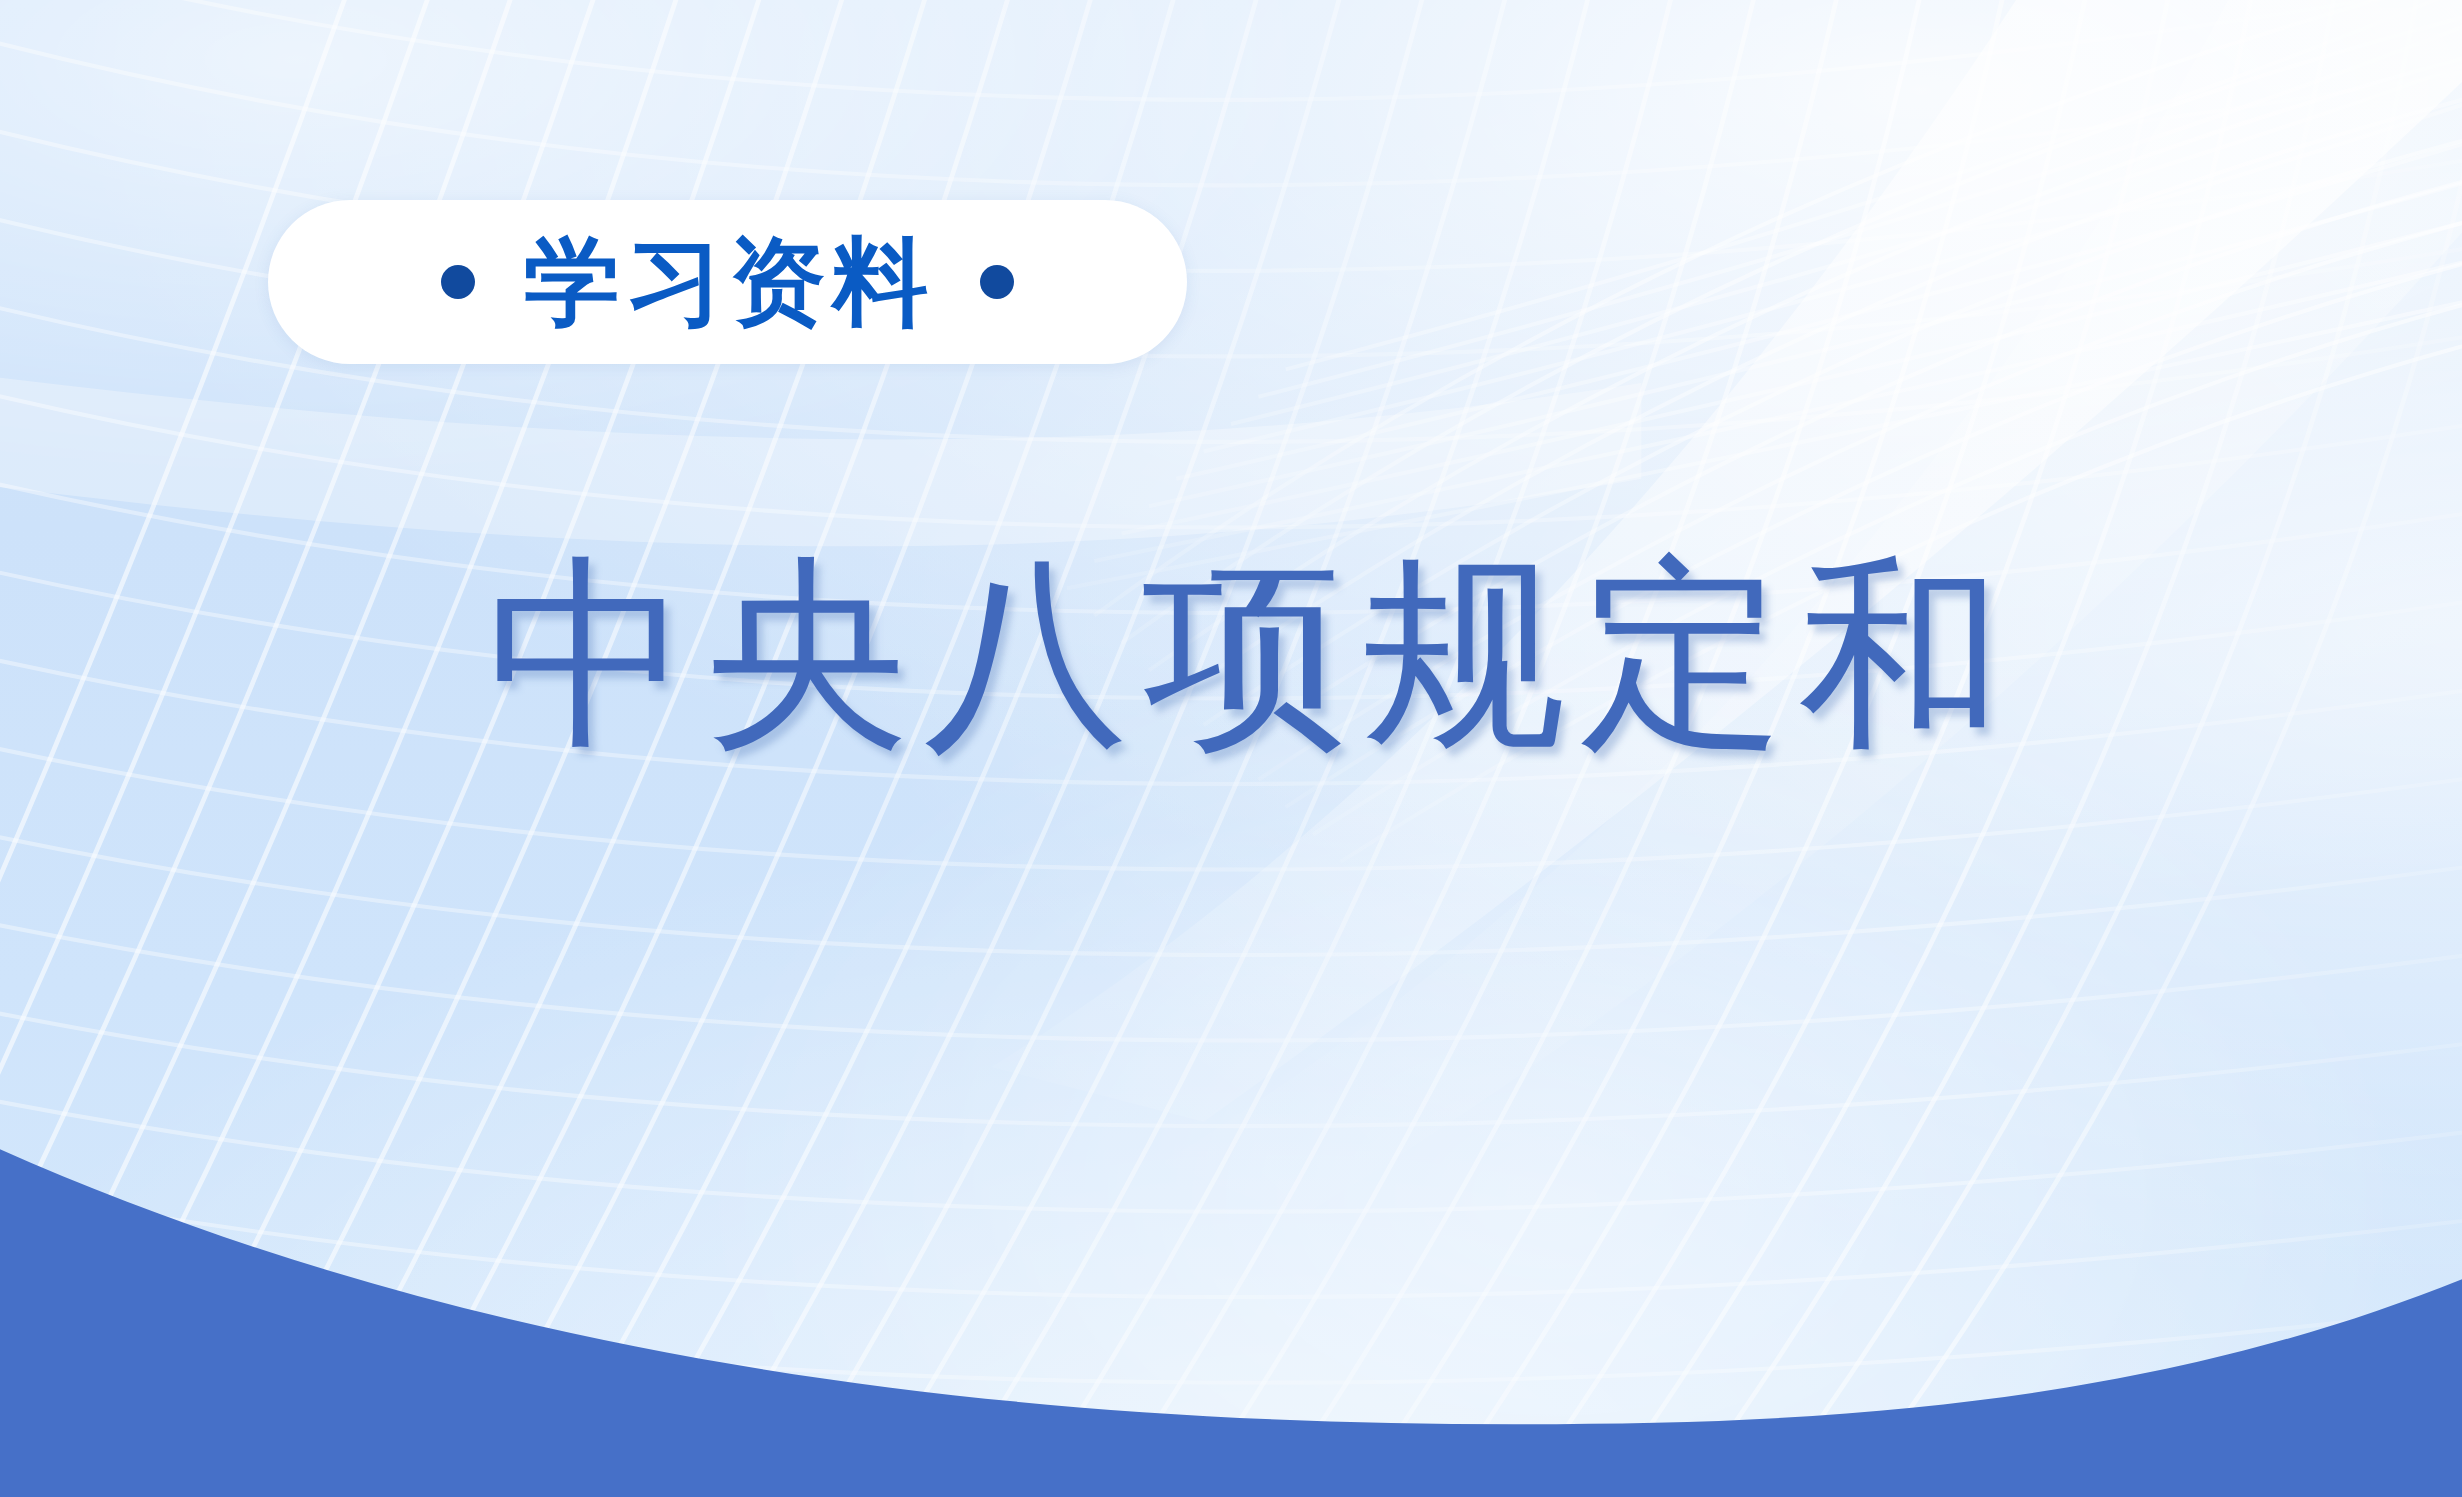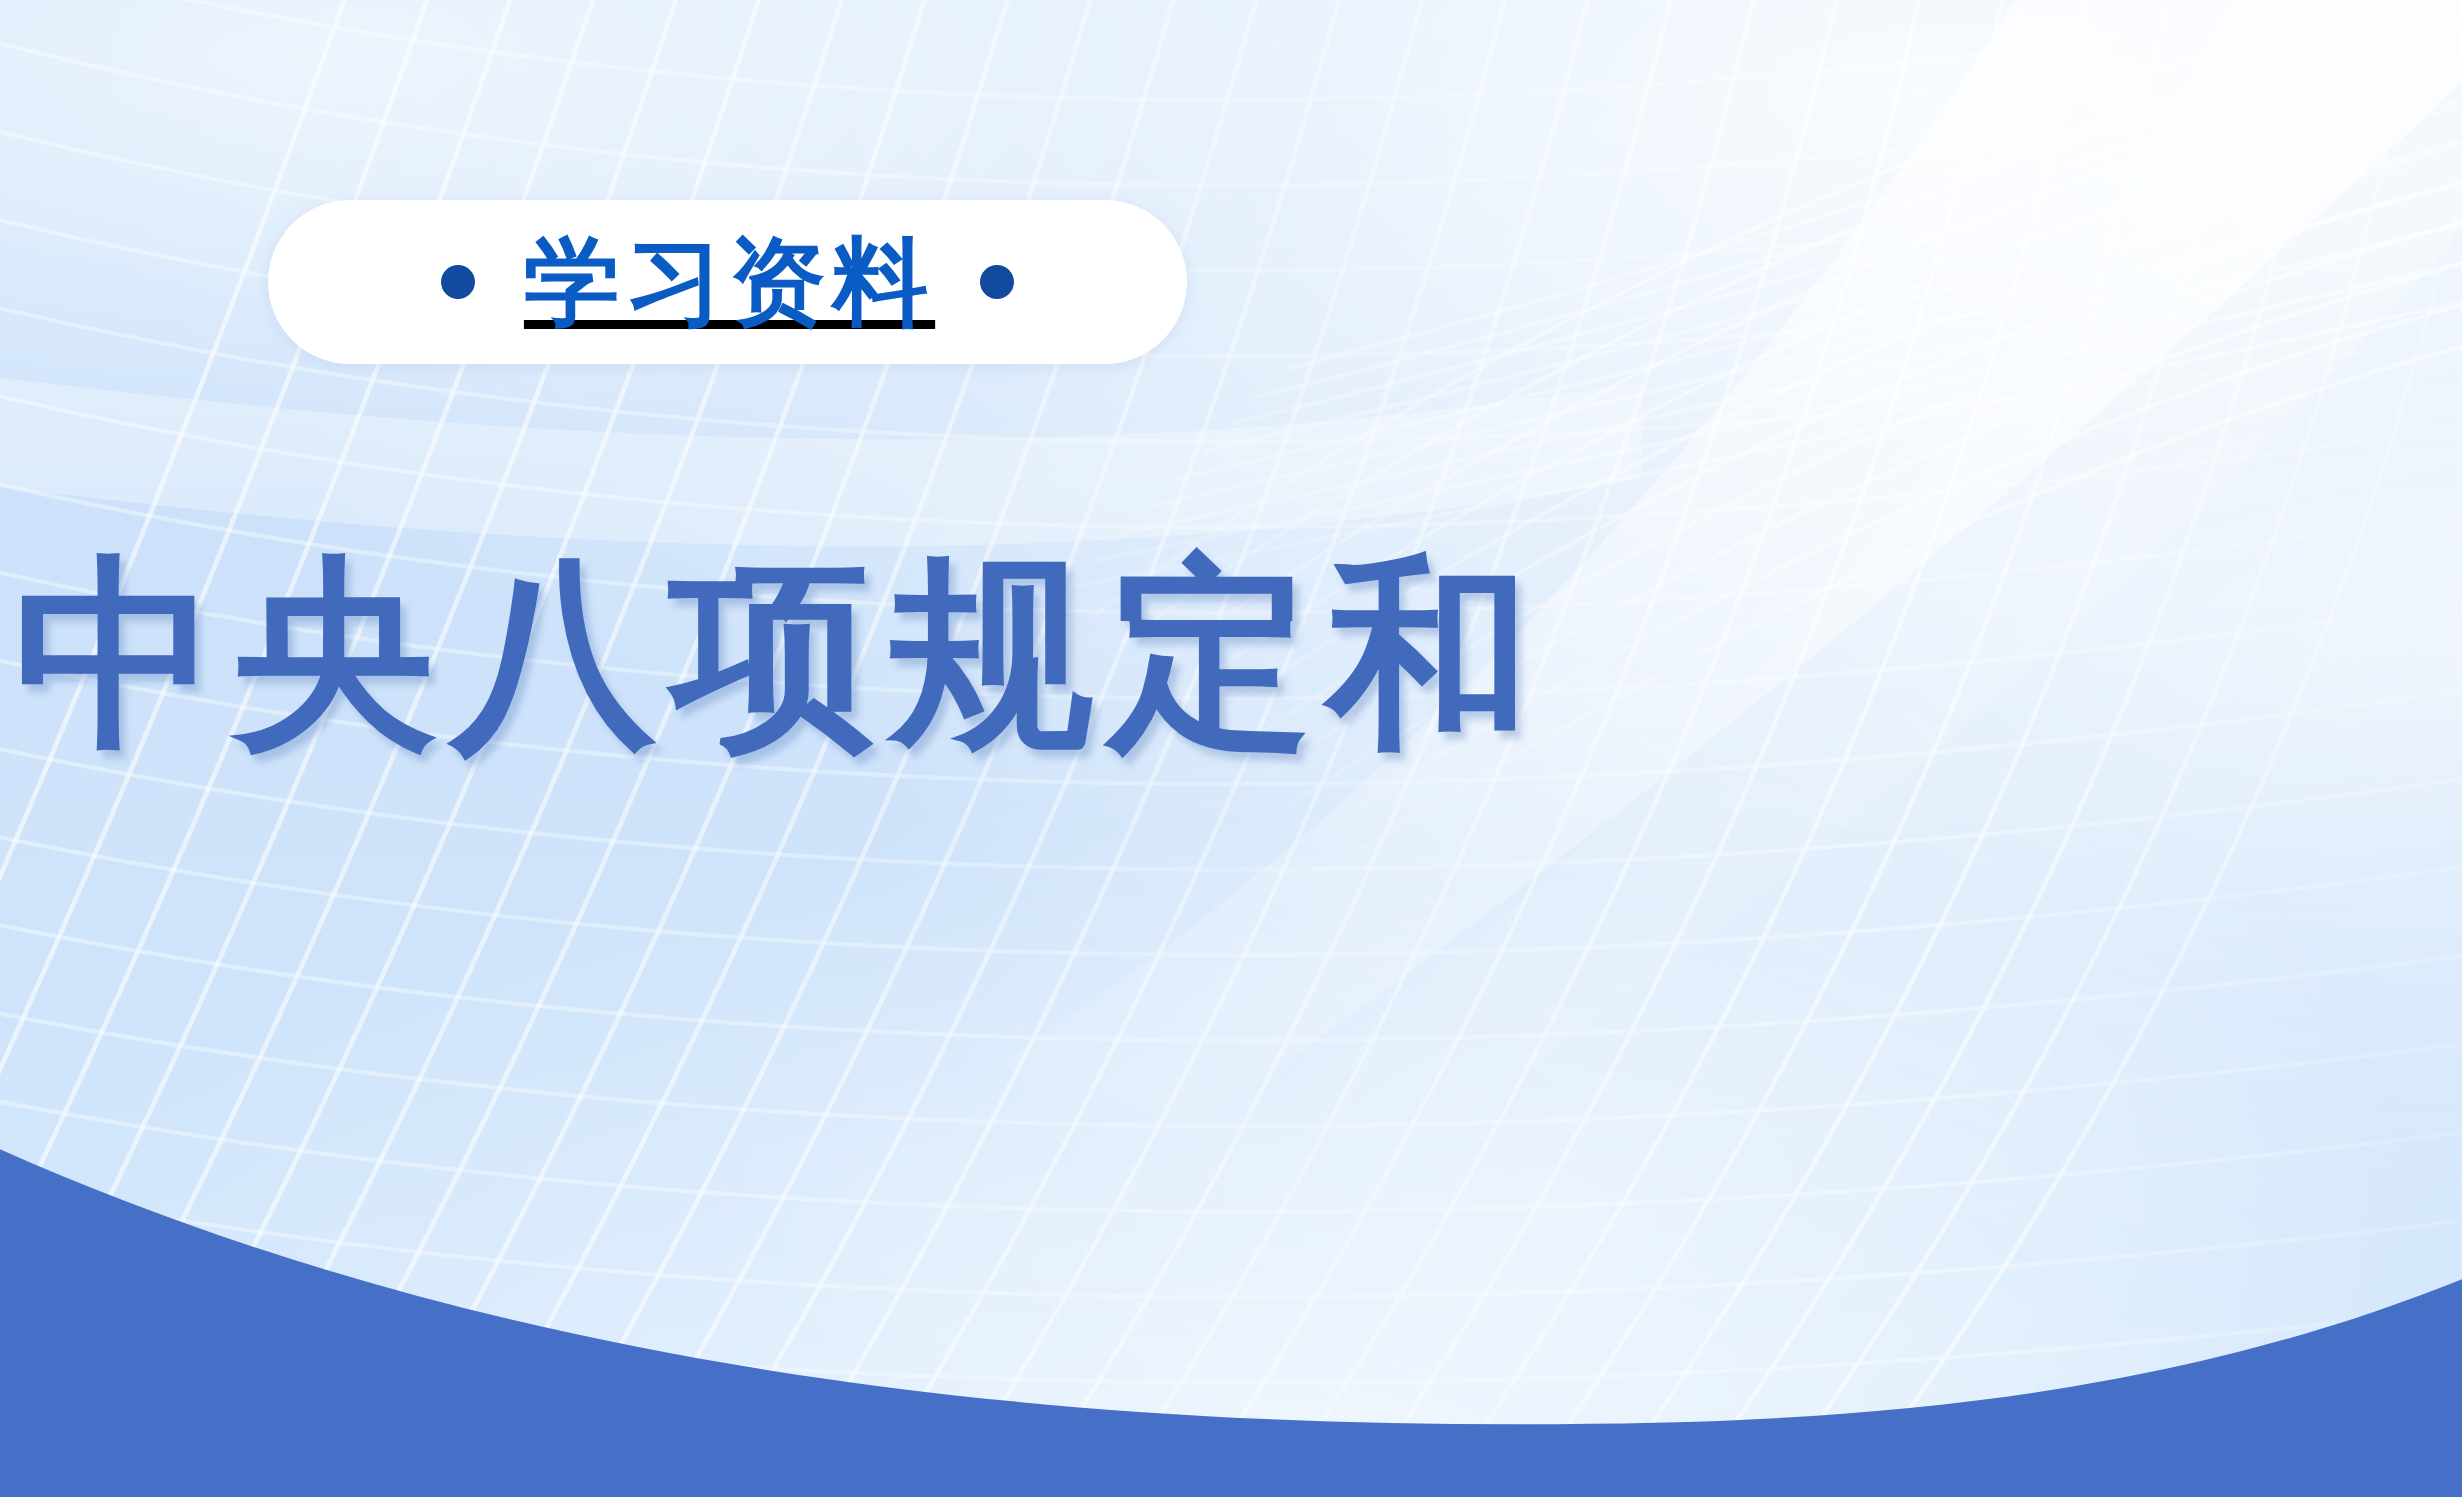--- a/index.html
+++ b/index.html
@@ -51,21 +51,20 @@
     top: 200px;
     width: 919px;
     height: 164px;
     background: #ffffff;
     border-radius: 82px;
     display: flex;
     align-items: center;
     justify-content: center;
     gap: 45px;
     box-shadow: 0 2.7px 15px rgba(60,110,180,.10);
-    text-decoration: underline;
   }
   .badge-dot {
     width: 34px;
     height: 34px;
     border-radius: 50%;
     background: #114a9e;
     flex: 0 0 auto;
   }
   .badge-text {
     color: #0a5bc4;
@@ -76,23 +75,23 @@
     white-space: nowrap;
     padding-left: 4.1px;
   }
 
   
   .headline {
     position: absolute;
     left: 0;
     top: 551px;
     width: 2017px;
-    text-align: left;
+    text-align: right;
     color: #4169bc;
-    font-weight: 700;
+    font-weight: 400;
     line-height: 1;
     white-space: nowrap;
     text-shadow: 6.2px 7.5px 7.5px rgba(90,130,190,.34);
   }
   .headline .line {
     font-size: 205px;
     letter-spacing: 13.7px;
     padding-left: 13.7px;   
   }
   .headline .line + .line {

